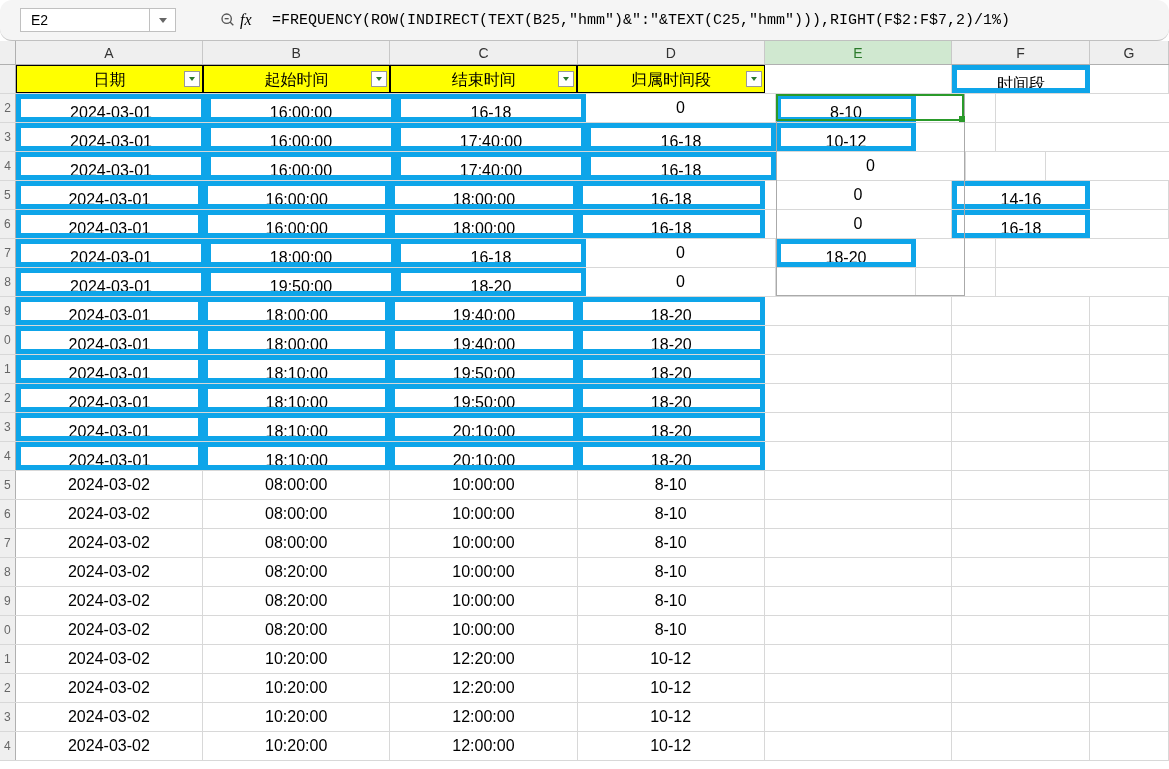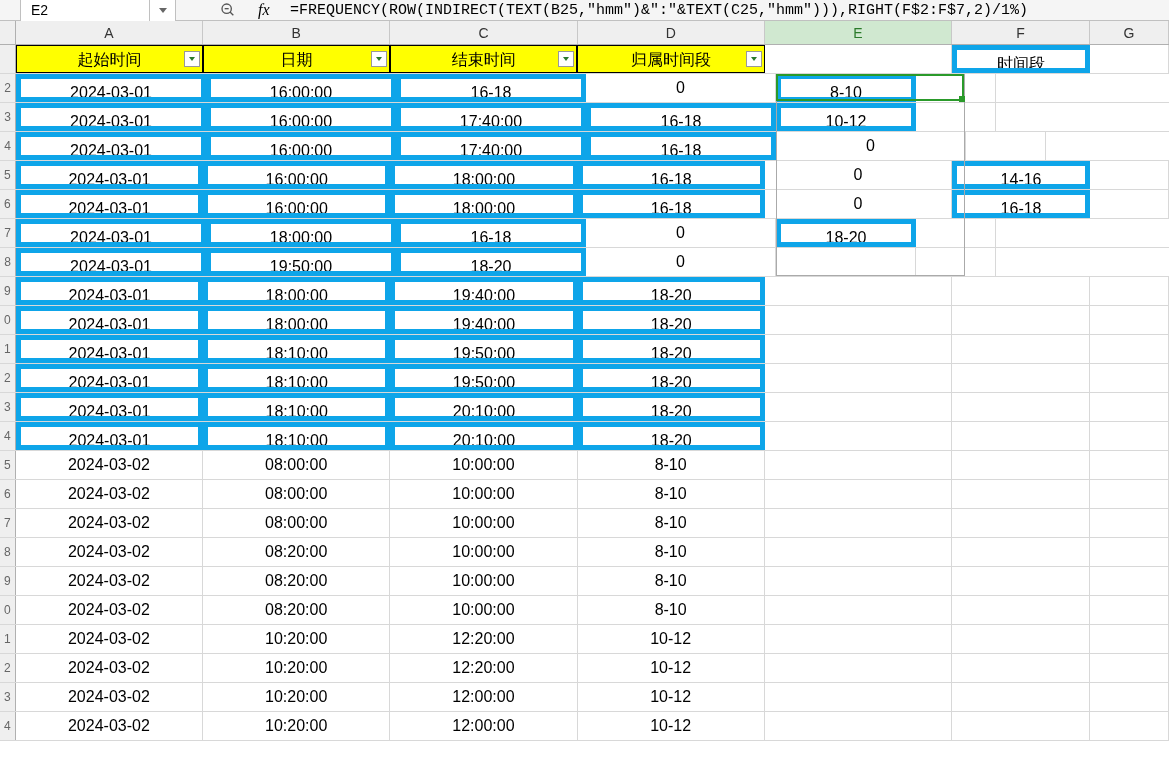--- a/index.html
+++ b/index.html
@@ -11,23 +11,24 @@
       font-family: Arial, "Microsoft YaHei", sans-serif;
       font-size: 14px;
       background: #ffffff;
       overflow: hidden;
     }
     
     
     .formula-bar-container {
       display: flex;
       align-items: center;
-      height: 21px;
+      height: 41px;
       border-bottom: 1px solid #c0c0c0;
       background: #f5f5f5;
+      border-radius: 12px;
     }
     .cell-ref-box {
       width: 130px;
       height: 24px;
       border: 1px solid #c0c0c0;
       background: #ffffff;
       display: flex;
       align-items: center;
       padding: 0 10px;
       margin-left: 20px;
@@ -55,21 +56,21 @@
     .zoom-icon-box {
       margin-left: 40px;
       width: 24px;
       height: 24px;
       display: flex;
       align-items: center;
       justify-content: center;
       cursor: pointer;
     }
     .fx-label {
-      margin-left: 18px;
+      margin-left: 0;
       font-style: italic;
       font-family: "Times New Roman", serif;
       font-size: 16px;
       width: 24px;
       cursor: pointer;
     }
     .formula-input {
       flex: 1;
       height: 24px;
       border: none;
@@ -239,26 +240,26 @@
     <div class="col-header col-D">D</div>
     <div class="col-header col-E selected">E</div>
     <div class="col-header col-F">F</div>
     <div class="col-header col-G">G</div>
   </div>
 
   <div class="grid-body" id="grid-body">
 
     <div class="row header-row">
       <div class="row-header"></div>
-      <div class="cell cell-table col-B">起始时间
+      <div class="cell cell-table col-A">日期
         <div class="filter-btn">
             <div class="tri"></div>
           </div>
       </div>
-      <div class="cell cell-table col-A">日期
+      <div class="cell cell-table col-B">起始时间
         <div class="filter-btn">
             <div class="tri"></div>
           </div>
       </div>
       <div class="cell cell-table col-C">结束时间
         <div class="filter-btn">
             <div class="tri"></div>
           </div>
       </div>
       <div class="cell cell-table col-D">归属时间段

